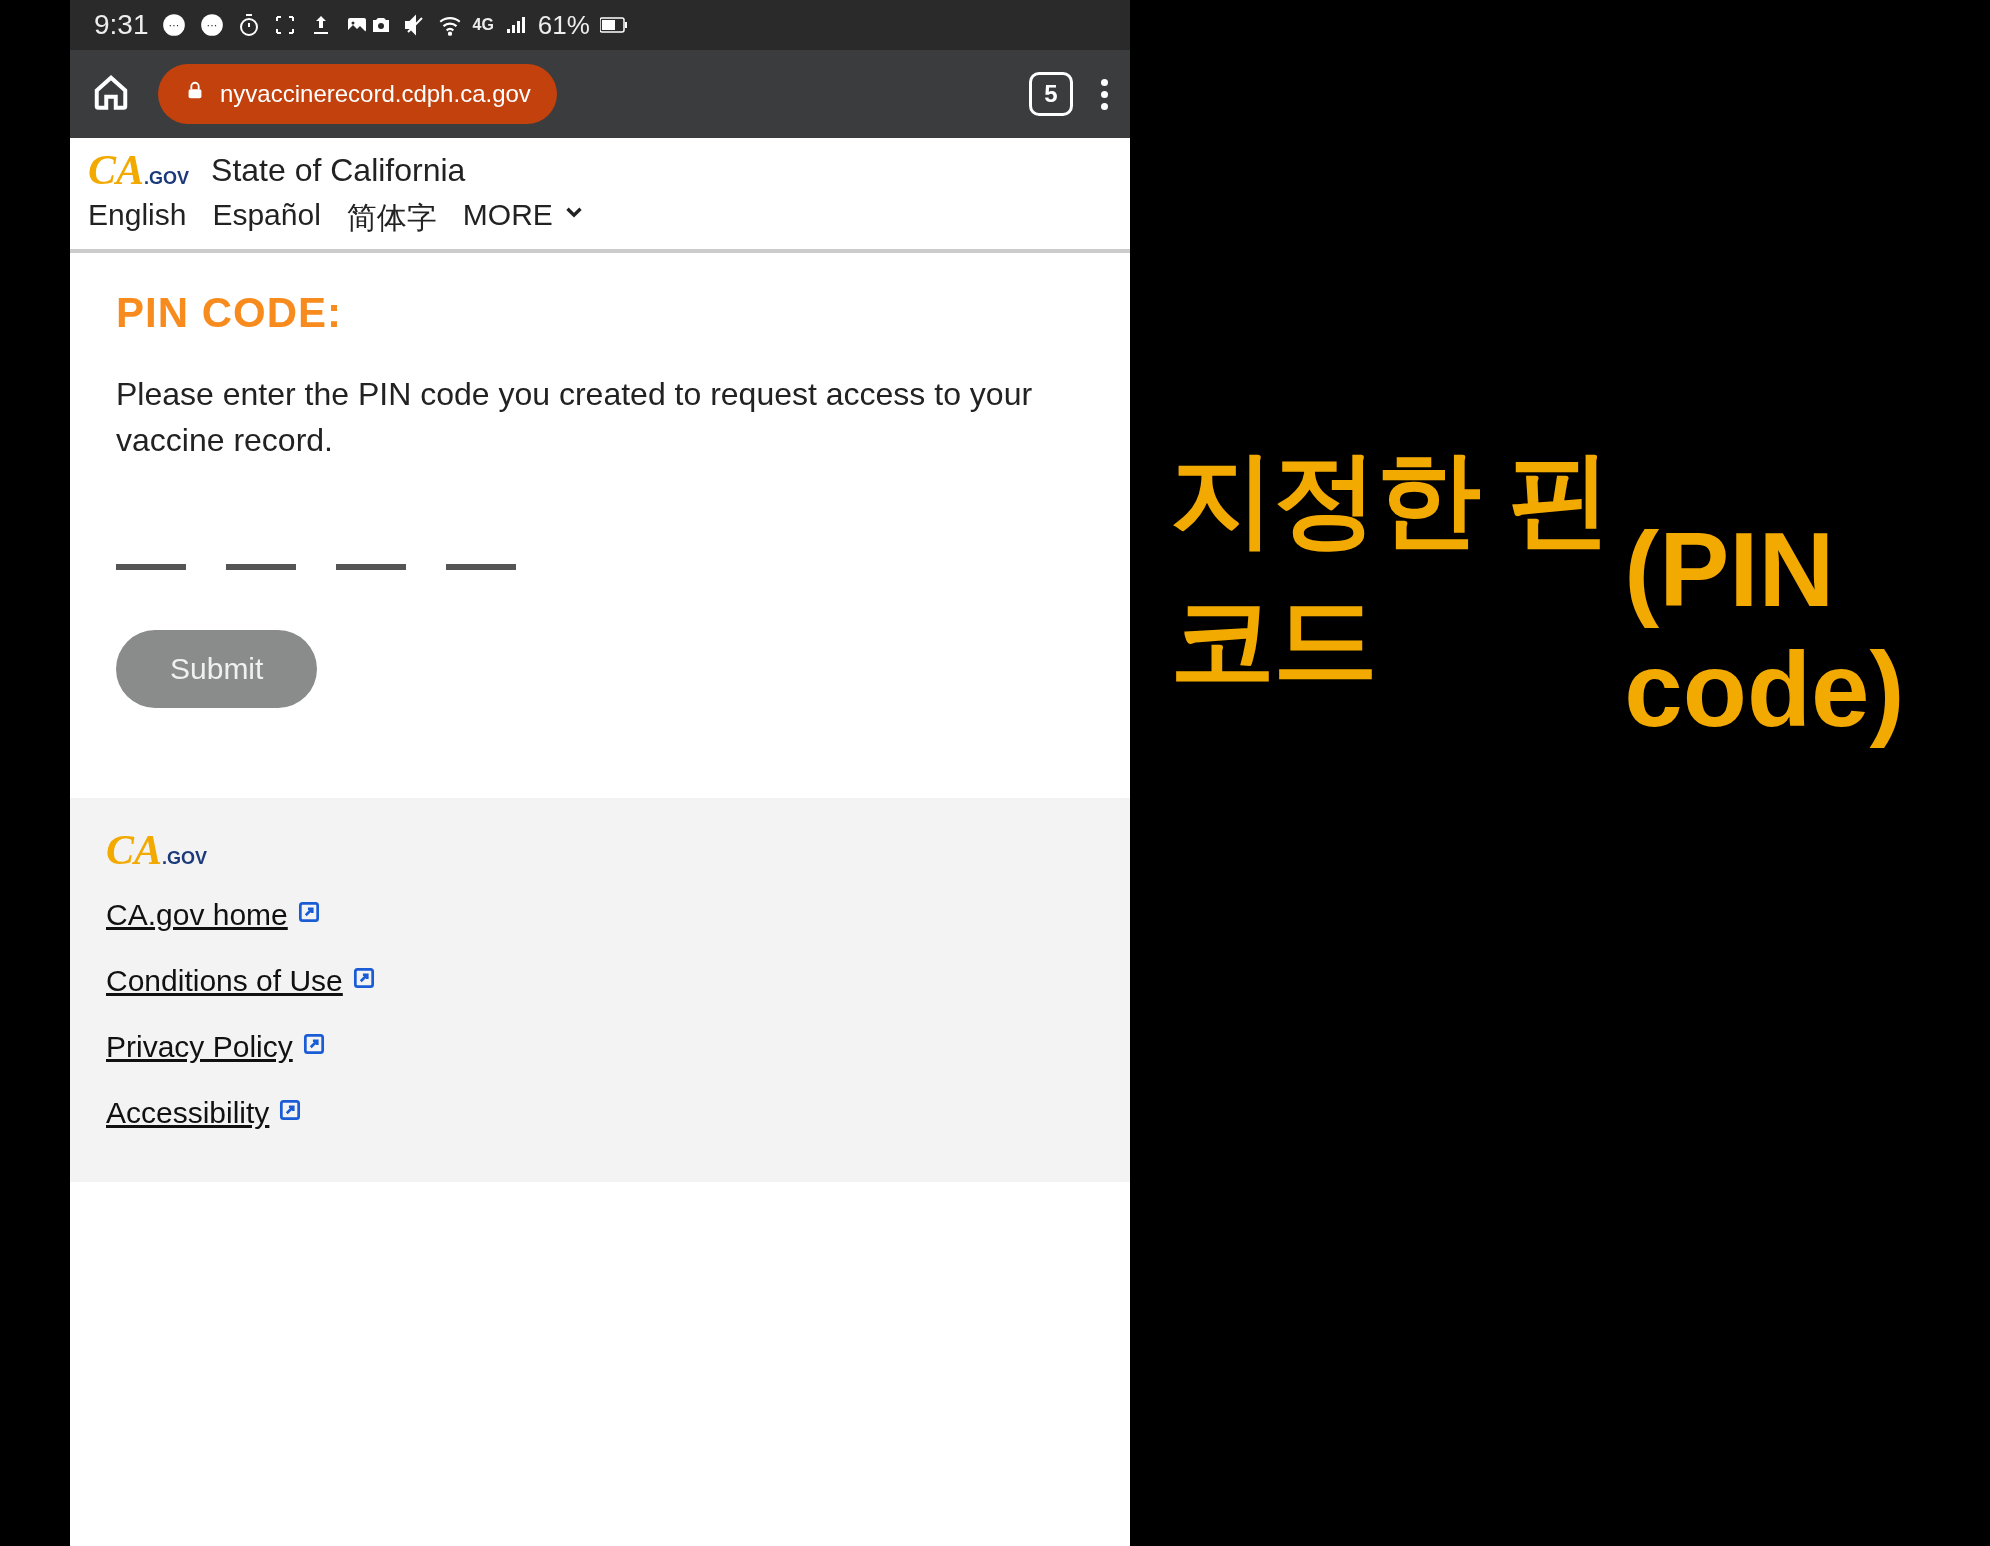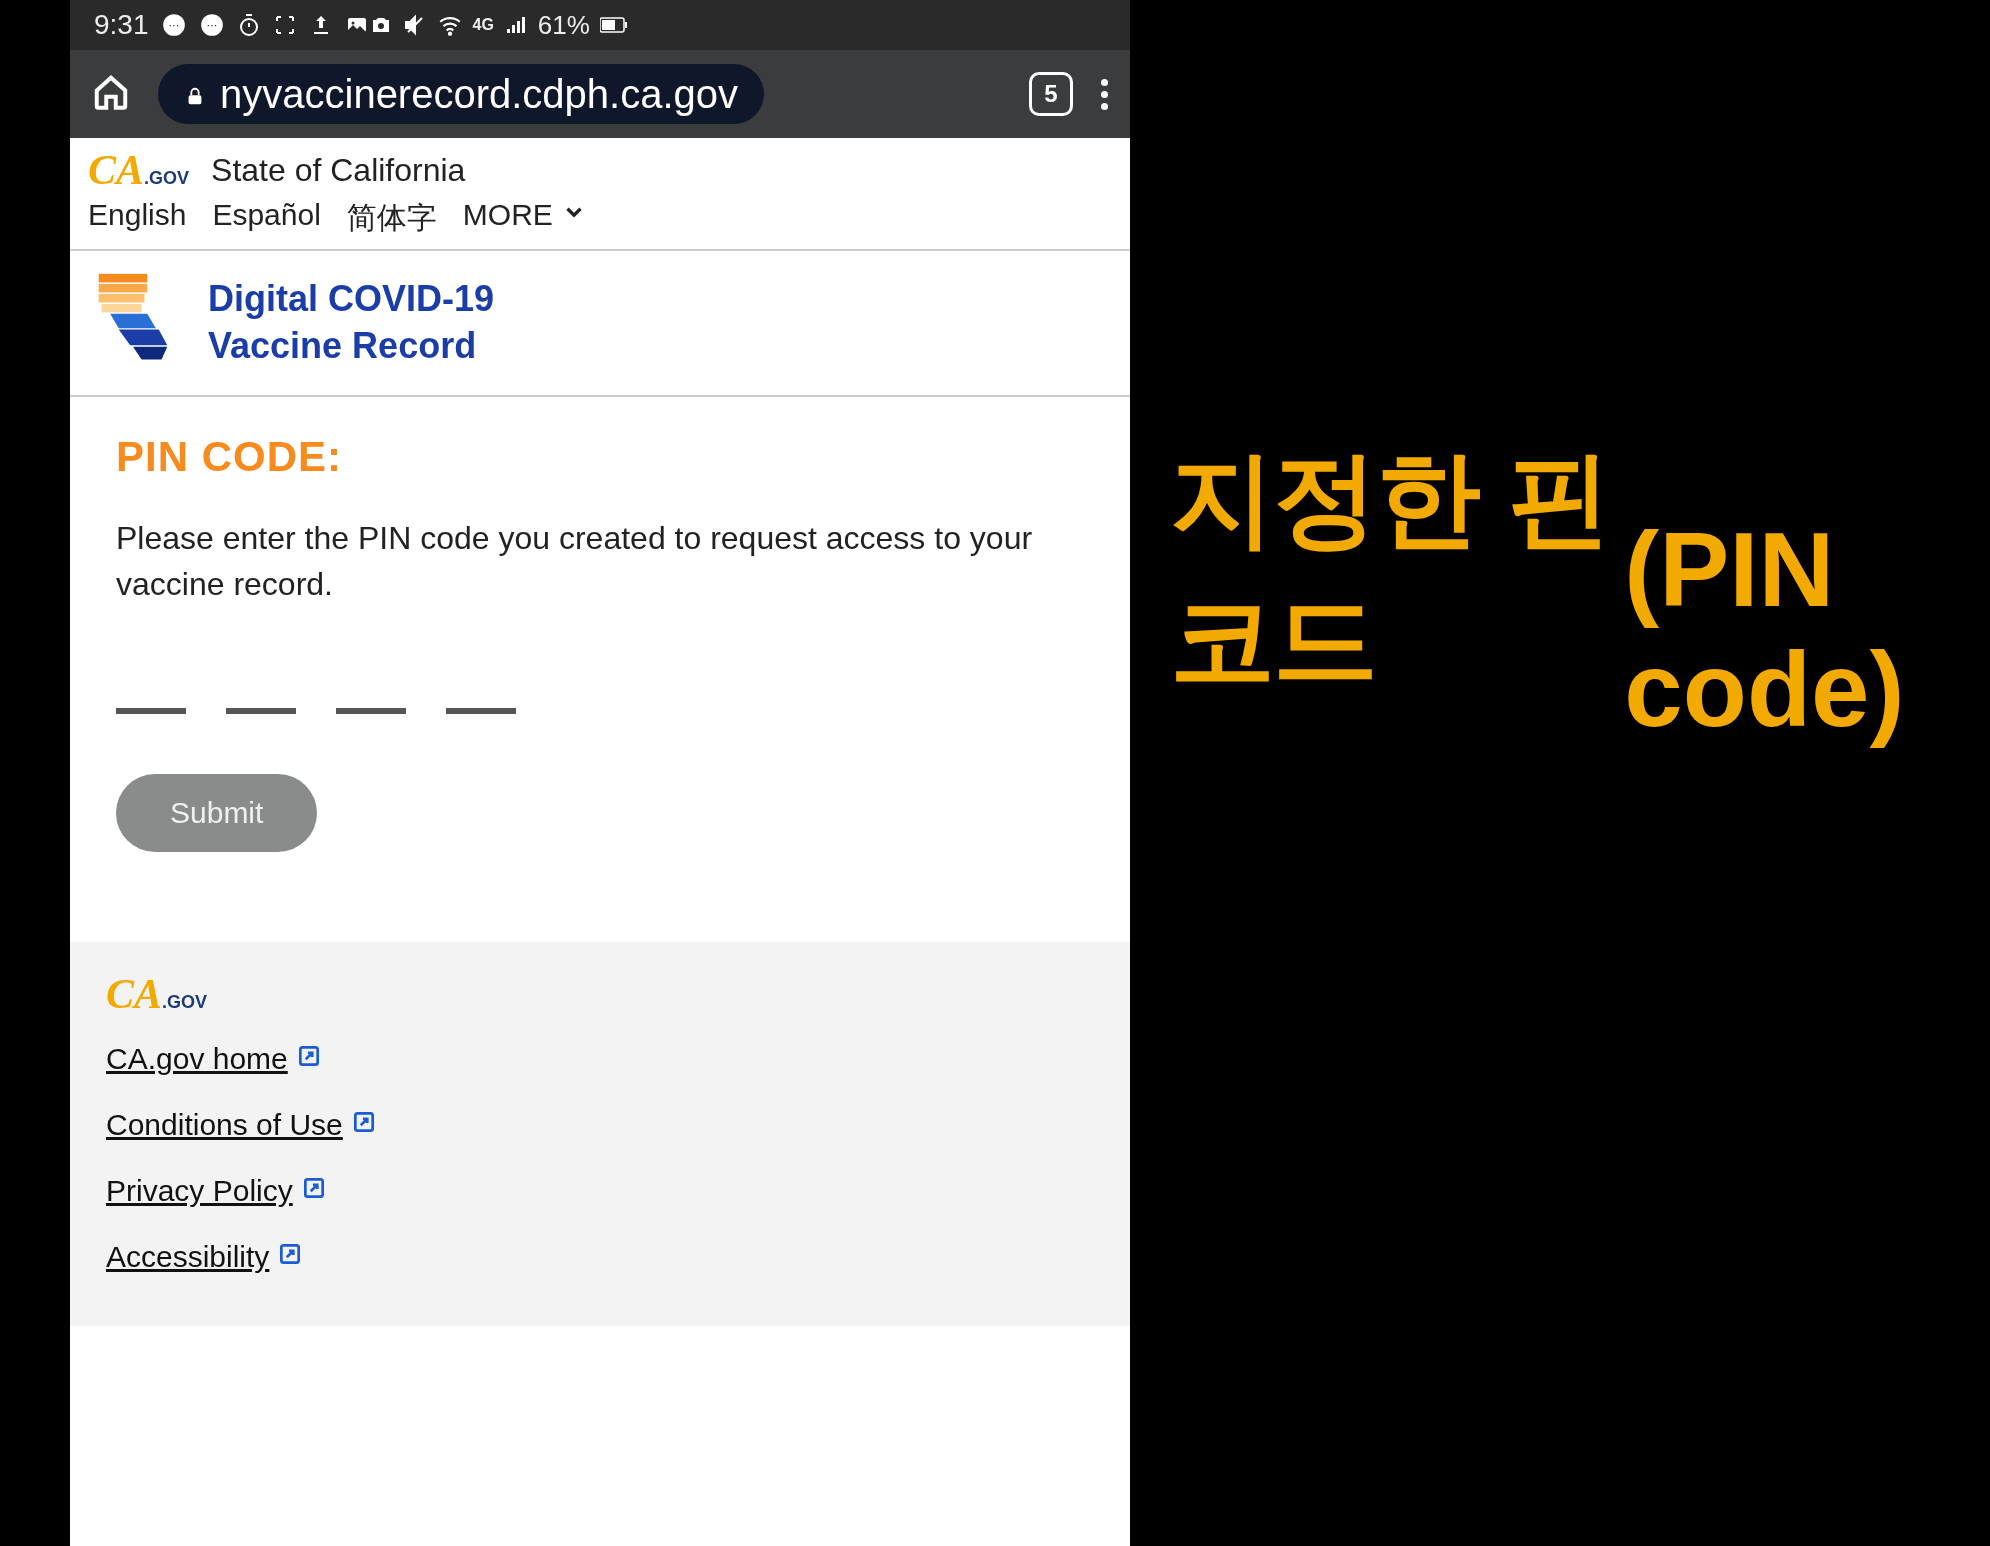--- a/index.html
+++ b/index.html
@@ -20,21 +20,21 @@
 
   
   .status { height:50px; background:#2a2a2a; color:#eee; display:flex; align-items:center; justify-content:flex-start; padding:0 24px; font-size:28px;}
   .status .left { display:flex; align-items:center; gap:12px;}
   .status .right { display:flex; align-items:center; gap:10px; font-size:26px;}
   .status .ic { display:inline-flex; align-items:center; justify-content:center; }
 
   
   .browser-bar { height:88px; background:#3a3c3d; display:flex; align-items:center; padding:0 22px; gap:28px;}
   .home-ic { color:#fff; }
-  .url-pill { flex:0 0 auto; background:#0f172a; border-radius:40px; height:60px; display:flex; align-items:center; padding:0 26px; gap:14px; color:#fff; font-size:40px; font-weight:500;}
+  .url-pill { flex:0 0 auto; background:#c2410c; border-radius:40px; height:60px; display:flex; align-items:center; padding:0 26px; gap:14px; color:#fff; font-size:24px; font-weight:500;}
   .tab-box { width:44px; height:44px; border:3px solid #fff; border-radius:10px; display:flex; align-items:center; justify-content:center; color:#fff; font-size:24px; font-weight:600;}
   .dots { color:#fff; font-size:34px; display:flex; flex-direction:column; gap:5px;}
   .dots span{ width:7px; height:7px; background:#fff; border-radius:50%; display:block;}
 
   
   .page { background:#fff; height:calc(100% - 138px); overflow:hidden; position:relative;}
   .gov-row { display:flex; align-items:center; padding:8px 18px 0 18px; gap:22px;}
   .ca-logo { font-family: "Brush Script MT", cursive; font-size:42px; font-style:italic; }
   .ca-logo .ca { color:#f2a900; font-weight:700;}
   .ca-logo .gov { color:#1a3a7a; font-size:18px; font-style:normal; font-weight:700; font-family:Arial;}
@@ -180,38 +180,20 @@
       <span>简体字</span>
       <span class="more-item">
         <span>MORE</span>
         <span class="chev"><svg width="26" height="26" viewBox="0 0 24 24" fill="none" stroke="#222" stroke-width="3">
               <path d="M6 9l6 6 6-6"></path>
             </svg></span>
       </span>
     </div>
     <div class="hline"></div>
 
-    <div class="site-header">
-      <span class="cali-shape">
-        <svg viewBox="0 0 60 70">
-          <path d="M5 2 L40 2 L40 20 L35 30 L45 48 L55 58 L50 66 L30 66 L22 56 L10 34 L5 18 Z" fill="none"></path>
-          <rect x="6" y="2" width="34" height="6" fill="#f78b1e"></rect>
-          <rect x="6" y="9" width="34" height="6" fill="#f9a94a"></rect>
-          <rect x="6" y="16" width="32" height="6" fill="#fcbf6e"></rect>
-          <rect x="8" y="23" width="28" height="6" fill="#fcd59a"></rect>
-          <path d="M14 30 L40 30 L46 40 L20 40 Z" fill="#2a6fd6"></path>
-          <path d="M20 41 L48 41 L54 52 L28 52 Z" fill="#1a3da8"></path>
-          <path d="M30 53 L54 53 L50 62 L36 62 Z" fill="#0d2a7a"></path>
-        </svg>
-      </span>
-      <div class="site-title">
-        <div>Digital COVID-19</div>
-        <div>Vaccine Record</div>
-      </div>
-    </div>
     <div class="hline"></div>
 
     <div class="pin-section">
       <div class="pin-h">PIN CODE:</div>
       <div class="pin-txt">Please enter the PIN code you created to request access to your vaccine record.</div>
       <div class="pin-slots">
         <div class="slot"></div>
         <div class="slot"></div>
         <div class="slot"></div>
         <div class="slot"></div>

